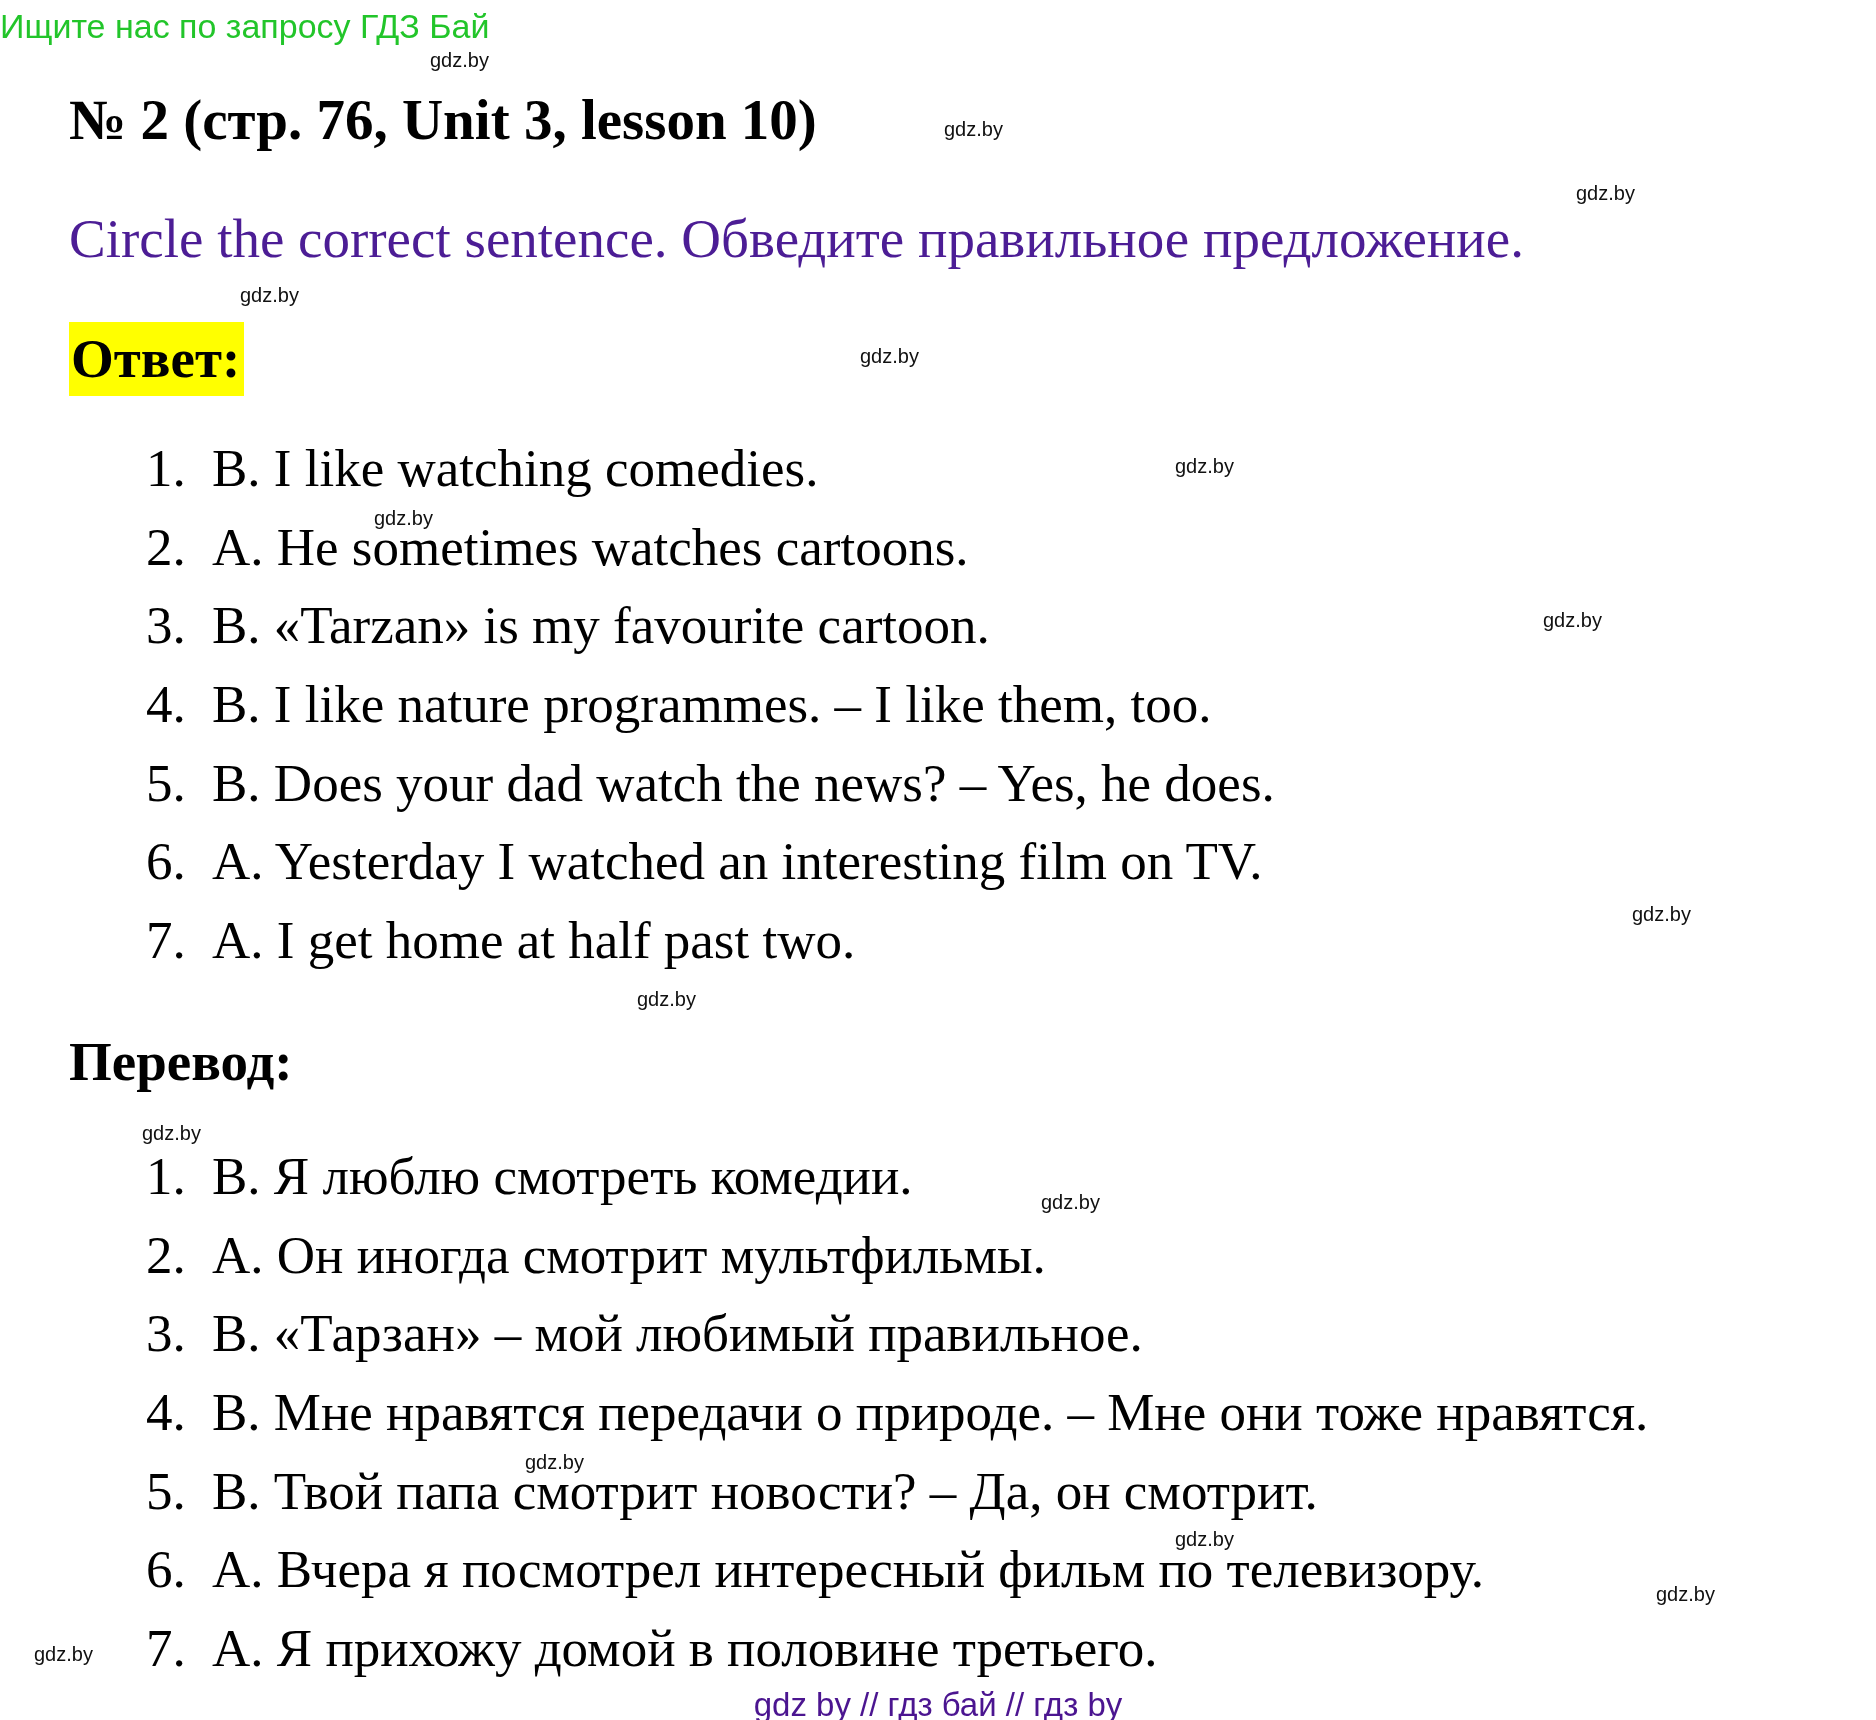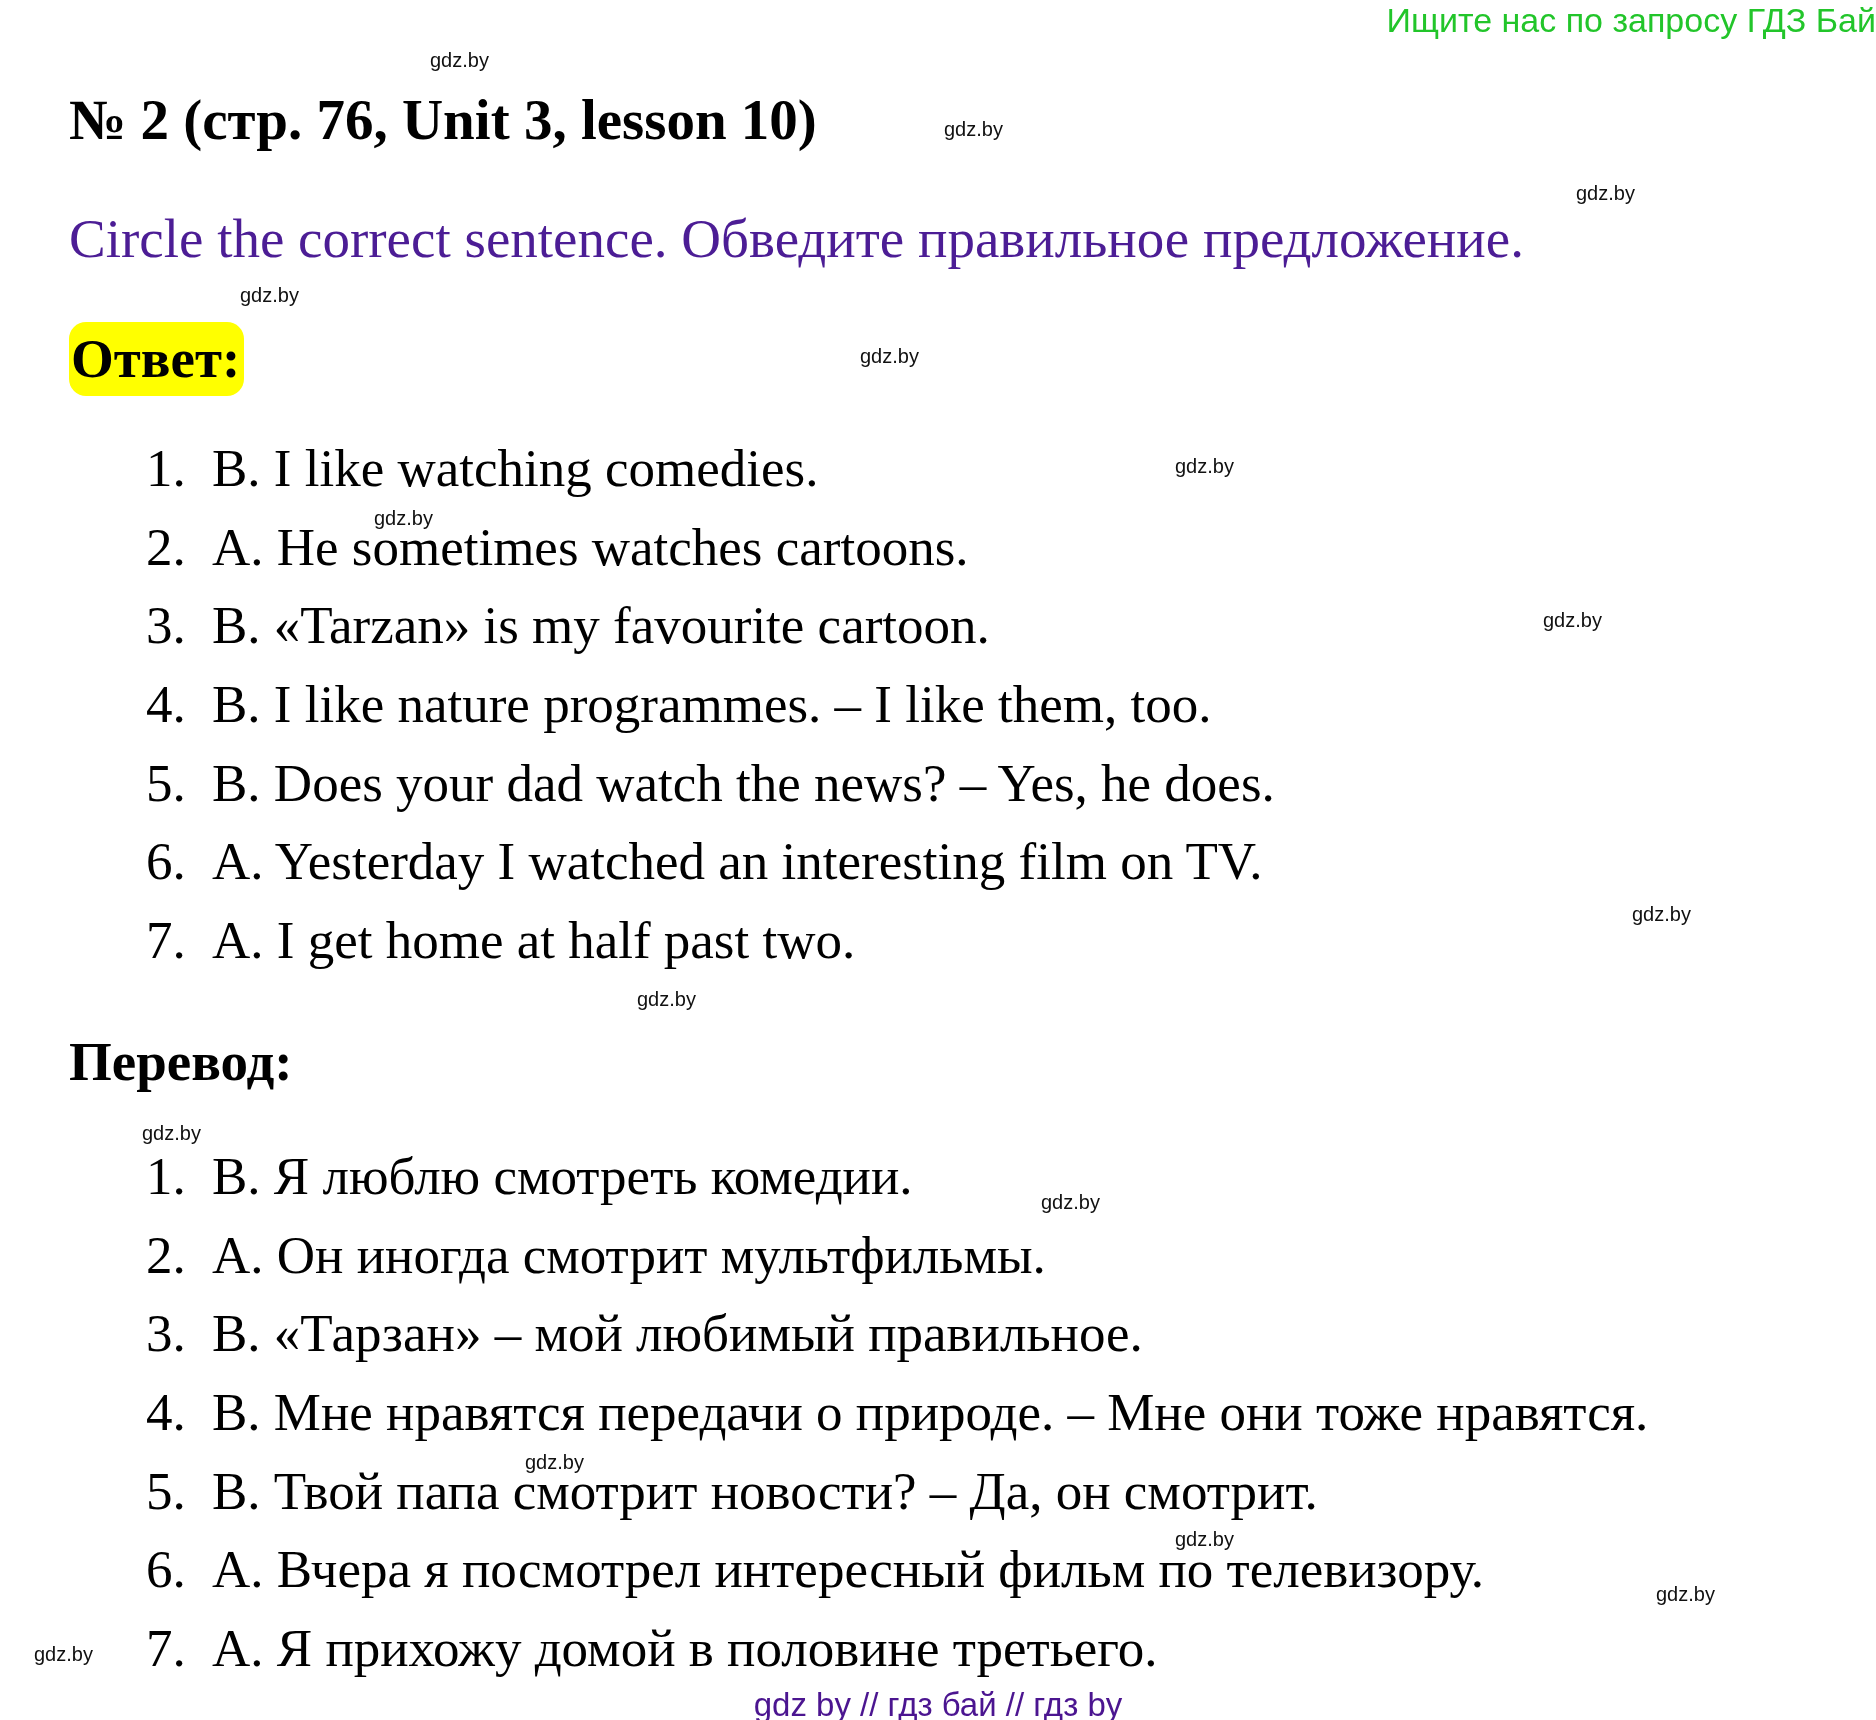--- a/index.html
+++ b/index.html
@@ -1,21 +1,21 @@
 <!DOCTYPE html>
 <html><head>
 <meta charset="utf-8">
 <style>
   html, body { margin:0; padding:0; background:#ffffff; }
   body { width:1876px; height:1720px; position:relative; overflow:hidden; }
   .abs { position:absolute; white-space:nowrap; }
-  .promo { top:2px; left:0; width:1876px; text-align:right; font-family:"Liberation Sans", sans-serif; font-size:34px; line-height:36px; color:#22c52a; }
+  .promo { top:8px; left:0; width:1876px; text-align:left; font-family:"Liberation Sans", sans-serif; font-size:34px; line-height:36px; color:#22c52a; }
   .title { left:69px; top:88px; font-family:"Liberation Serif", serif; font-weight:bold; font-size:57px; line-height:64px; color:#000; }
   .instr { left:69px; top:207px; font-family:"Liberation Serif", serif; font-size:55px; line-height:64px; color:#4c1d95; }
-  .hl { left:69px; top:322px; background:#ffff00; padding:0 4px 0 2px; font-family:"Liberation Serif", serif; font-weight:bold; font-size:55px; line-height:74px; color:#000;border-radius:17px; }
+  .hl { left:69px; top:322px; background:#ffff00; padding:0 4px 0 2px; font-family:"Liberation Serif", serif; font-weight:bold; font-size:55px; line-height:74px; color:#000; }
   .h2 { left:69px; top:1030px; font-family:"Liberation Serif", serif; font-weight:bold; font-size:55px; line-height:64px; color:#000; }
   .item { left:0; font-family:"Liberation Serif", serif; font-size:53px; line-height:60px; color:#000; }
   .item .num { position:absolute; left:146px; }
   .item .txt { position:absolute; left:212px; }
   .wm { font-family:"Liberation Sans", sans-serif; font-size:20px; line-height:32px; color:#111; }
   .footer { top:1687px; left:0; width:1876px; text-align:center; font-family:"Liberation Sans", sans-serif; font-size:33px; line-height:36px; color:#4b1590; }
 </style>
 </head>
 <body>
 

